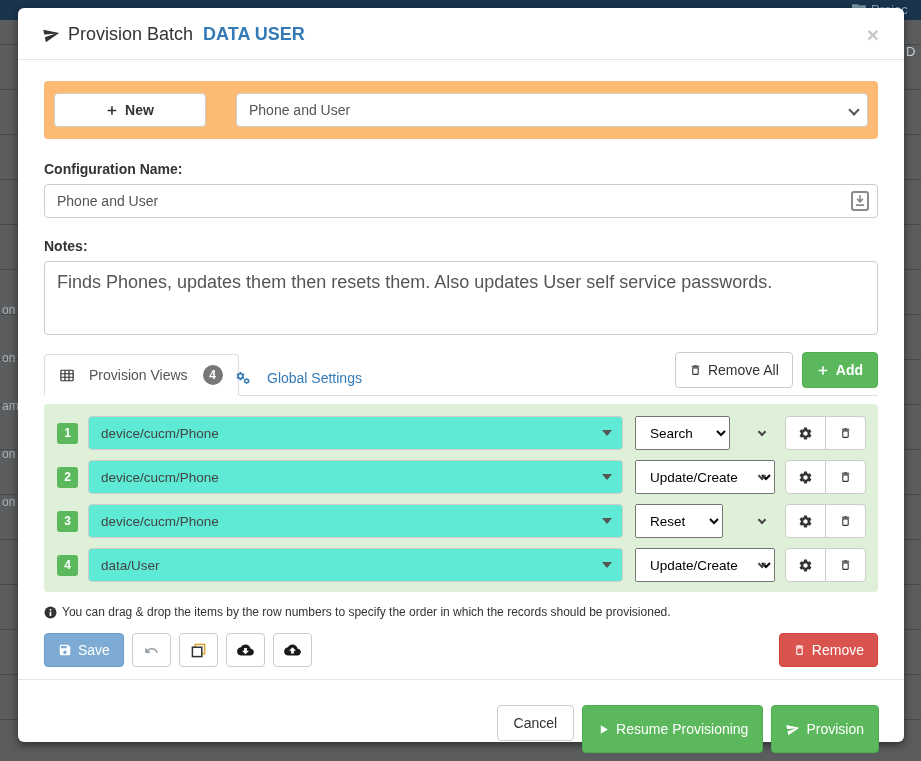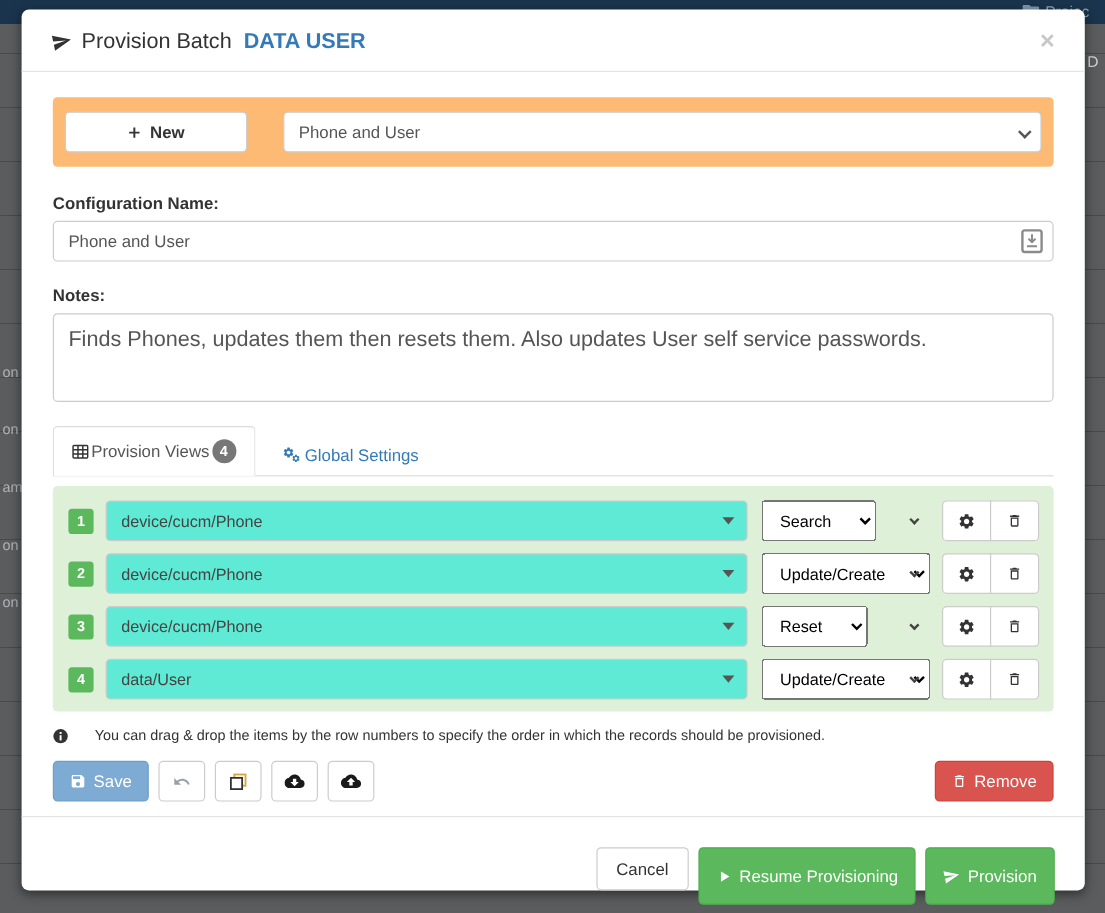--- a/index.html
+++ b/index.html
@@ -73,21 +73,21 @@
     border:2px solid #8a8a8a; border-radius:3px; display:flex; align-items:center; justify-content:center;
     color:#8a8a8a;
   }
   .notes-area {
     width:100%; height:74px; border:1px solid #ccc; border-radius:4px;
     font-size:18px; color:#555; padding:8px 12px; resize:none; font-family:inherit; line-height:1.4;
   }
 
   
   .tabs-bar { position:relative; margin-top:16px; border-bottom:1px solid #ddd; height:41px; }
-  .tab { position:absolute; bottom:-1px; display:inline-flex; align-items:center; gap:2px; padding:10px 15px; font-size:14px; cursor:pointer; }
+  .tab { position:absolute; bottom:-1px; display:inline-flex; align-items:center; gap:15px; padding:10px 15px; font-size:14px; cursor:pointer; }
   .tab.active {
     left:0; background:#fff; border:1px solid #ddd; border-bottom-color:#fff;
     border-radius:4px 4px 0 0; color:#555;
   }
   .tab.inactive { left:176px; color:#337ab7; }
   .tab-badge {
     background:#777; color:#fff; font-size:12px; font-weight:bold;
     min-width:20px; height:20px; border-radius:10px; display:inline-flex; align-items:center; justify-content:center; padding:0 6px;
   }
   .tabs-actions { position:absolute; right:0; bottom:7px; display:flex; gap:9px; }
@@ -109,21 +109,21 @@
   }
   .caret-down { margin-left:auto; width:0; height:0; border-left:5px solid transparent; border-right:5px solid transparent; border-top:6px solid #555; }
   .row-action-wrap { position:relative; width:138px; margin-left:12px; }
   .row-action-wrap select { height:34px; padding:0 20px 0 10px; font-size:13.5px; }
   .row-btn-group { display:flex; margin-left:12px; margin-right:4px; }
   .icon-btn { width:41px; height:34px; border-radius:0; color:#333; }
   .icon-btn:first-child { border-radius:4px 0 0 4px; }
   .icon-btn:last-child { border-radius:0 4px 4px 0; margin-left:-1px; }
 
   
-  .hint-line { margin-top:13px; font-size:12px; color:#333; display:flex; align-items:center; gap:22px; }
+  .hint-line { margin-top:13px; font-size:12px; color:#333; display:flex; align-items:center; gap:5px; }
   .toolbar { margin-top:14px; display:flex; align-items:flex-start; gap:8px; }
   .btn-save { height:34px; padding:0 13px; background:#7dabd3; border-color:#6d9ec9; color:#fff; }
   .tool-btn { width:39px; height:34px; }
   .undo-ic { color:#98a0a6; }
   .btn-remove { margin-left:auto; height:34px; padding:0 13px; background:#d9534f; border-color:#d43f3a; color:#fff; }
 
   
   .modal-footer { border-top:1px solid #e5e5e5; padding:25px 25px; display:flex; justify-content:flex-end; gap:8px; }
   .btn-cancel { height:36px; padding:0 16px; }
   .btn-green { height:48px; padding:0 14px; background:#5cb85c; border-color:#4cae4c; color:#fff;text-align:center; }
@@ -223,20 +223,38 @@
             <g transform="scale(0.68)">
                 <path d="M19.14 12.94c.04-.3.06-.61.06-.94 0-.32-.02-.64-.07-.94l2.03-1.58c.18-.14.23-.41.12-.61l-1.92-3.32c-.12-.22-.37-.29-.59-.22l-2.39.96c-.5-.38-1.03-.7-1.62-.94l-.36-2.54c-.04-.24-.24-.41-.48-.41h-3.84c-.24 0-.43.17-.47.41l-.36 2.54c-.59.24-1.13.57-1.62.94l-2.39-.96c-.22-.08-.47 0-.59.22L2.74 8.87c-.12.21-.08.47.12.61l2.03 1.58c-.05.3-.09.63-.09.94s.02.64.07.94l-2.03 1.58c-.18.14-.23.41-.12.61l1.92 3.32c.12.22.37.29.59.22l2.39-.96c.5.38 1.03.7 1.62.94l.36 2.54c.05.24.24.41.48.41h3.84c.24 0 .44-.17.47-.41l.36-2.54c.59-.24 1.13-.56 1.62-.94l2.39.96c.22.08.47 0 .59-.22l1.92-3.32c.12-.22.07-.47-.12-.61l-2.01-1.58zM12 15.6c-1.98 0-3.6-1.62-3.6-3.6s1.62-3.6 3.6-3.6 3.6 1.62 3.6 3.6-1.62 3.6-3.6 3.6z"></path>
               </g>
             <g transform="translate(12,10) scale(0.5)">
                 <path d="M19.14 12.94c.04-.3.06-.61.06-.94 0-.32-.02-.64-.07-.94l2.03-1.58c.18-.14.23-.41.12-.61l-1.92-3.32c-.12-.22-.37-.29-.59-.22l-2.39.96c-.5-.38-1.03-.7-1.62-.94l-.36-2.54c-.04-.24-.24-.41-.48-.41h-3.84c-.24 0-.43.17-.47.41l-.36 2.54c-.59.24-1.13.57-1.62.94l-2.39-.96c-.22-.08-.47 0-.59.22L2.74 8.87c-.12.21-.08.47.12.61l2.03 1.58c-.05.3-.09.63-.09.94s.02.64.07.94l-2.03 1.58c-.18.14-.23.41-.12.61l1.92 3.32c.12.22.37.29.59.22l2.39-.96c.5.38 1.03.7 1.62.94l.36 2.54c.05.24.24.41.48.41h3.84c.24 0 .44-.17.47-.41l.36-2.54c.59-.24 1.13-.56 1.62-.94l2.39.96c.22.08.47 0 .59-.22l1.92-3.32c.12-.22.07-.47-.12-.61l-2.01-1.58zM12 15.6c-1.98 0-3.6-1.62-3.6-3.6s1.62-3.6 3.6-3.6 3.6 1.62 3.6 3.6-1.62 3.6-3.6 3.6z"></path>
               </g>
           </svg>
         </span>
         <span>Global Settings</span>
       </div>
+      <div class="tabs-actions">
+        <button class="btn btn-remove-all">
+          <span>
+            <svg width="13" height="14" viewBox="0 0 24 24" fill="#333">
+                <path d="M6 19c0 1.1.9 2 2 2h8c1.1 0 2-.9 2-2V7H6v12zM8 9h8v10H8V9zm7.5-5l-1-1h-5l-1 1H5v2h14V4h-3.5z"></path>
+              </svg>
+          </span>
+          <span>Remove All</span>
+        </button>
+        <button class="btn btn-add">
+          <span>
+            <svg width="13" height="13" viewBox="0 0 24 24" fill="#fff">
+                <path d="M19 13.5h-6.5V20h-3v-6.5H3v-3h6.5V4h3v6.5H19z"></path>
+              </svg>
+          </span>
+          <span>Add</span>
+        </button>
+      </div>
     </div>
 
     
     <div class="rows-panel" id="rows-panel">
       <div class="prov-row">
         <span class="row-num">1</span>
         <div class="row-select2">
           <span>device/cucm/Phone</span>
           <span class="caret-down"></span>
         </div>

